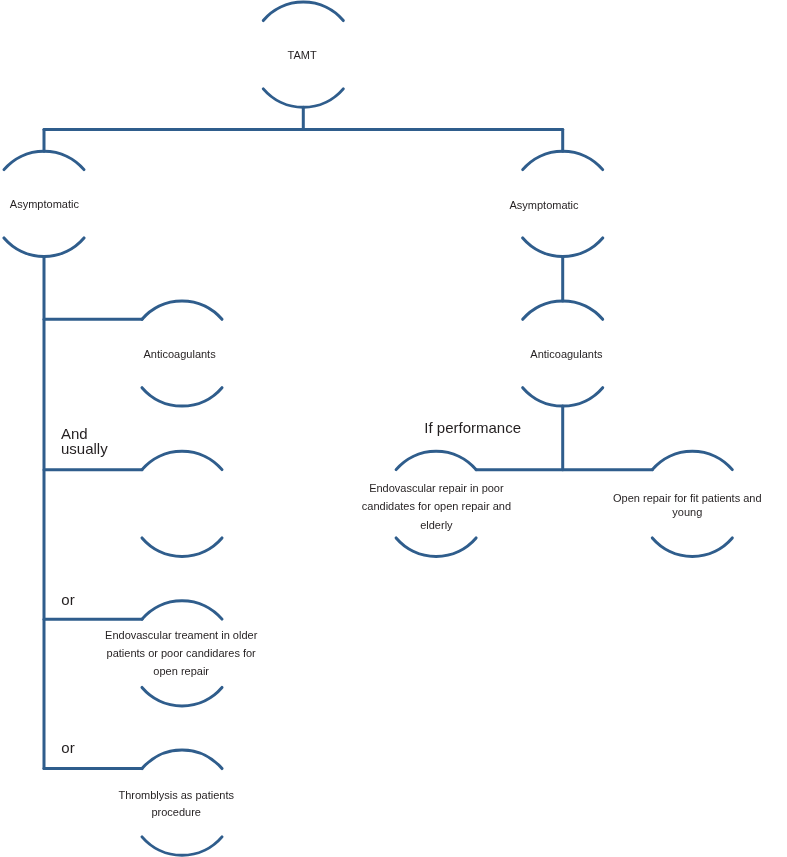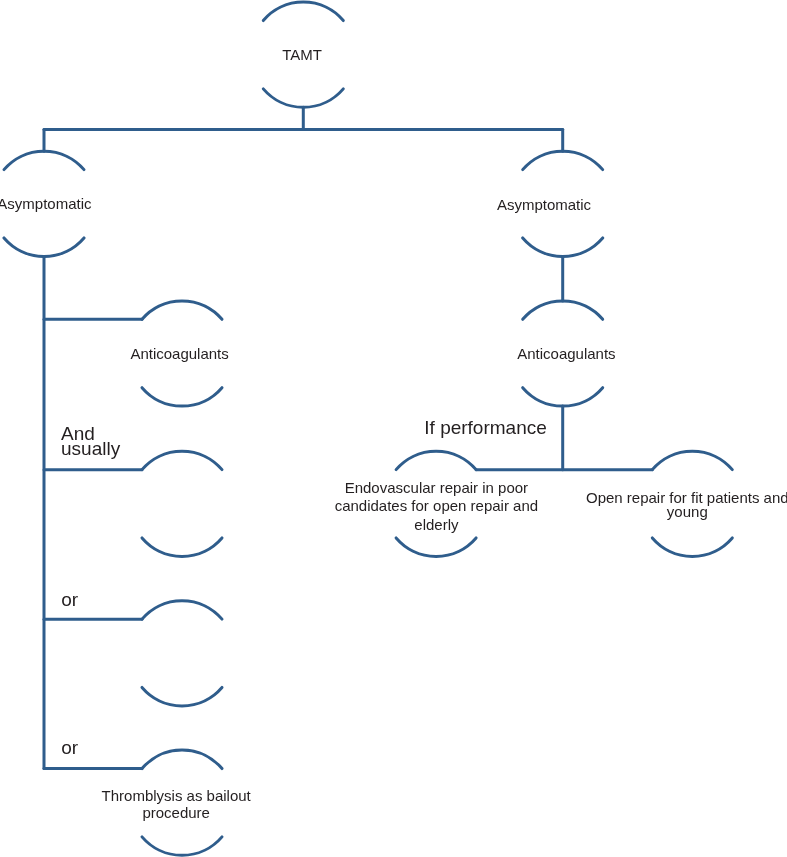--- a/index.html
+++ b/index.html
@@ -4,24 +4,24 @@
 <title>TAMT management algorithm</title>
 <style>
   html,body{margin:0;padding:0;background:#ffffff;}
   body{width:787px;height:857px;overflow:hidden;
        font-family:"Liberation Sans", sans-serif;
        -webkit-font-smoothing:antialiased;}
   #stage{position:relative;width:787px;height:857px;background:#ffffff;}
   #wires{position:absolute;left:0;top:0;width:787px;height:857px;}
   .wire{fill:none;stroke:#2f5d8c;stroke-width:3;
         stroke-linecap:round;stroke-linejoin:round;}
-  .node-label{position:absolute;color:#231f20;font-size:15px;line-height:14.8px;
+  .node-label{position:absolute;color:#231f20;font-size:11px;line-height:14.8px;
               text-align:center;white-space:pre-line;
               transform:translate(-50%,-50%);filter:opacity(1);}
-  .edge-label{position:absolute;color:#231f20;font-size:19px;line-height:14.6px;
+  .edge-label{position:absolute;color:#231f20;font-size:15px;line-height:14.6px;
               text-align:left;white-space:pre-line;filter:opacity(1);}
 </style>
 </head>
 <body>
 
 <div id="stage">
 
   <svg id="wires" viewBox="0 0 787 857" xmlns="http://www.w3.org/2000/svg">
     <path class="wire" d="M 303.3 107.3 L 303.3 129.4"></path>
     <path class="wire" d="M 44 129.4 L 562.7 129.4"></path>
@@ -60,21 +60,24 @@
   <div class="node-label" style="left: 302.1px; top: 54.5px; line-height: 14.4px;">TAMT</div>
   <div class="node-label" style="left: 44.4px; top: 203.5px; line-height: 14.4px;">Asymptomatic</div>
   <div class="node-label" style="left: 544px; top: 204.9px; line-height: 14.4px; text-align: right;">Asymptomatic</div>
   <div class="node-label" style="left: 179.6px; top: 354.3px; line-height: 14.4px;">Anticoagulants</div>
   <div class="node-label" style="left: 566.4px; top: 354.3px; line-height: 14.4px;">Anticoagulants</div>
   <div class="node-label" style="left: 436.4px; top: 506.6px; width: 215px; line-height: 18.7px;">Endovascular repair in poor
 candidates for open repair and
 elderly</div>
   <div class="node-label" style="left: 687.3px; top: 505.4px; width: 215px; line-height: 14.1px;">Open repair for fit patients and
 young</div>
-  <div class="node-label" style="left: 176.2px; top: 804.7px; width: 215px; line-height: 17.6px;">Thromblysis as bailout
+  <div class="node-label" style="left: 181.2px; top: 654.2px; width: 220px; line-height: 17.95px;">Endovascular treament in older
+patients or poor candidares for
+open repair</div>
+  <div class="node-label" style="left: 176.2px; top: 804.7px; width: 215px; line-height: 17.6px;">Thromblysis as patients
 procedure</div>
 
   <div class="edge-label" style="left: 61px; top: 427.2px;">And
 usually</div>
   <div class="edge-label" style="left: 61.3px; top: 593.3px;">or</div>
   <div class="edge-label" style="left: 61.3px; top: 740.8px;">or</div>
   <div class="edge-label" style="left: 424.3px; top: 421.4px;">If performance</div>
 
 </div>
 

